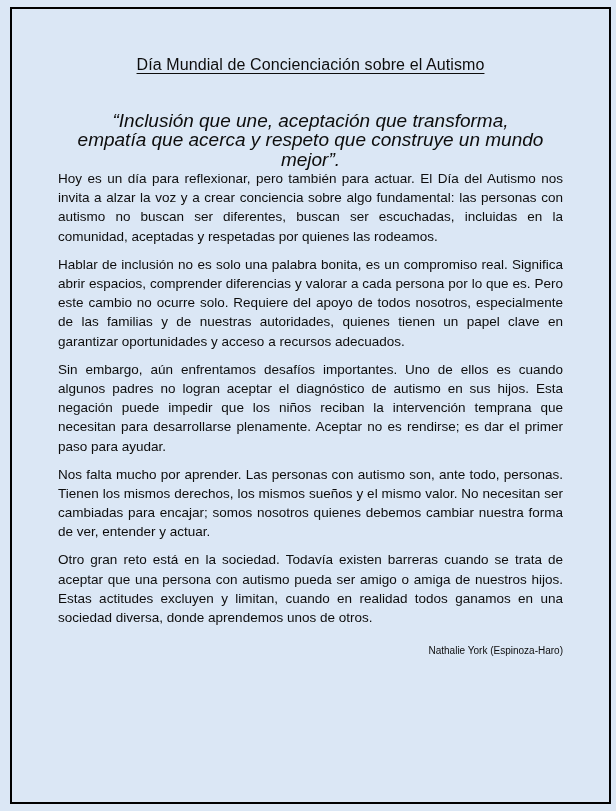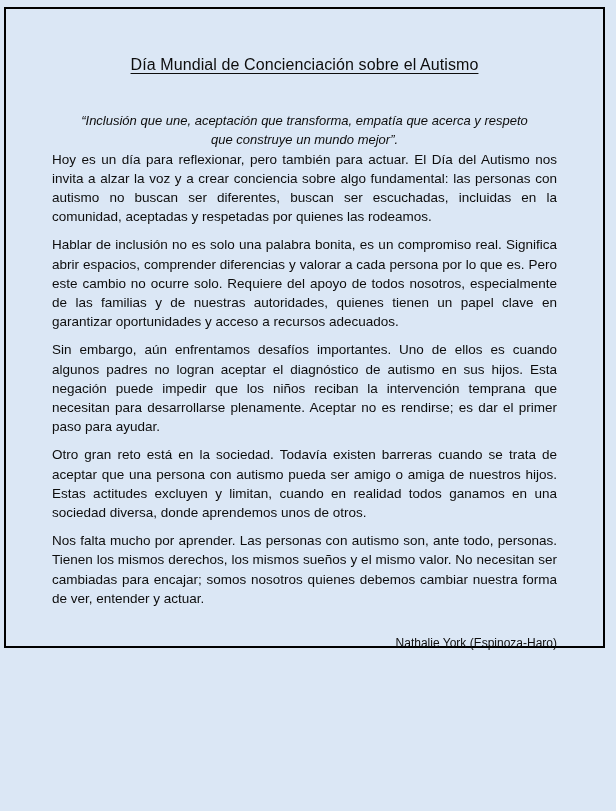--- a/index.html
+++ b/index.html
@@ -11,69 +11,69 @@
     height: 811px;
     background: #dbe7f5;
     font-family: "Liberation Sans", sans-serif;
     color: #0d0d0d;
     position: relative;
     overflow: hidden;
   }
   .frame {
     position: absolute;
     top: 7px;
-    left: 4px;
+    left: 10px;
     width: 601px;
-    height: 641px;
+    height: 797px;
     border: 2px solid #000000;
     box-sizing: border-box;
     padding: 47px 46px 0 46px;
   }
   .doc-title {
     font-size: 16px;
     font-weight: 400;
     text-align: center;
     text-decoration: underline;
     text-underline-offset: 3px;
     margin: 0 0 0 0;
     letter-spacing: 0.1px;
   }
   .doc-quote {
-    font-size: 13px;
+    font-size: 19px;
     font-style: italic;
     text-align: center;
     line-height: 19.3px;
     margin: 37px 18px 0 18px;
   }
   .body-text {
     font-size: 13.5px;
     line-height: 19.3px;
     text-align: justify;
     margin: 0 0 8.5px 0;
   }
   .body-block {
   }
   .signature {
-    font-size: 12px;
+    font-size: 10px;
     text-align: right;
-    margin-top: 28px;
+    margin-top: 18px;
   }
 </style>
 </head>
 <body>
 
 <div class="frame">
 
   <h1 class="doc-title">Día Mundial de Concienciación sobre el Autismo</h1>
 
   <p class="doc-quote">“Inclusión que une, aceptación que transforma, empatía que acerca y respeto que construye un mundo mejor”.</p>
 
   <div class="body-block">
     <p class="body-text">Hoy es un día para reflexionar, pero también para actuar. El Día del Autismo nos invita a alzar la voz y a crear conciencia sobre algo fundamental: las personas con autismo no buscan ser diferentes, buscan ser escuchadas, incluidas en la comunidad, aceptadas y respetadas por quienes las rodeamos.</p>
     <p class="body-text">Hablar de inclusión no es solo una palabra bonita, es un compromiso real. Significa abrir espacios, comprender diferencias y valorar a cada persona por lo que es. Pero este cambio no ocurre solo. Requiere del apoyo de todos nosotros, especialmente de las familias y de nuestras autoridades, quienes tienen un papel clave en garantizar oportunidades y acceso a recursos adecuados.</p>
     <p class="body-text">Sin embargo, aún enfrentamos desafíos importantes. Uno de ellos es cuando algunos padres no logran aceptar el diagnóstico de autismo en sus hijos. Esta negación puede impedir que los niños reciban la intervención temprana que necesitan para desarrollarse plenamente. Aceptar no es rendirse; es dar el primer paso para ayudar.</p>
+    <p class="body-text">Nos falta mucho por aprender. Las personas con autismo son, ante todo, personas. Tienen los mismos derechos, los mismos sueños y el mismo valor. No necesitan ser cambiadas para encajar; somos nosotros quienes debemos cambiar nuestra forma de ver, entender y actuar.</p>
     <p class="body-text">Otro gran reto está en la sociedad. Todavía existen barreras cuando se trata de aceptar que una persona con autismo pueda ser amigo o amiga de nuestros hijos. Estas actitudes excluyen y limitan, cuando en realidad todos ganamos en una sociedad diversa, donde aprendemos unos de otros.</p>
-    <p class="body-text">Nos falta mucho por aprender. Las personas con autismo son, ante todo, personas. Tienen los mismos derechos, los mismos sueños y el mismo valor. No necesitan ser cambiadas para encajar; somos nosotros quienes debemos cambiar nuestra forma de ver, entender y actuar.</p>
   </div>
 
   <p class="signature">Nathalie York (Espinoza-Haro)</p>
 
 </div>
 
 </body></html>

